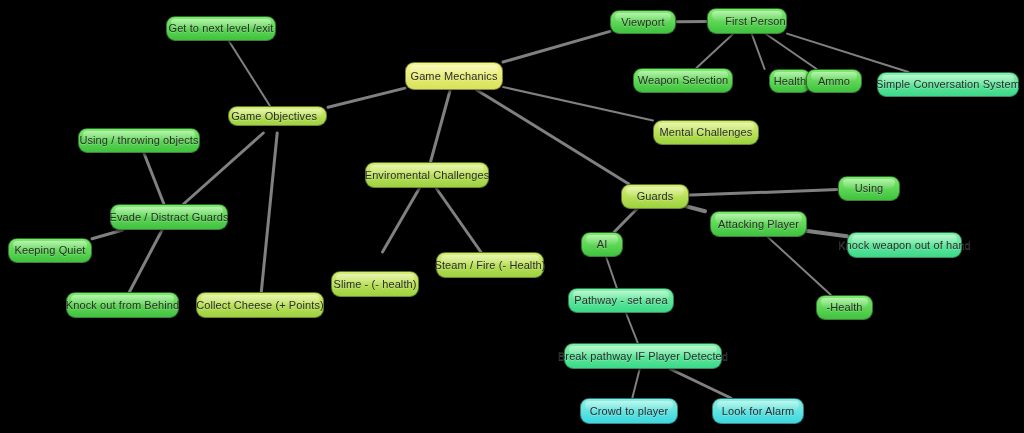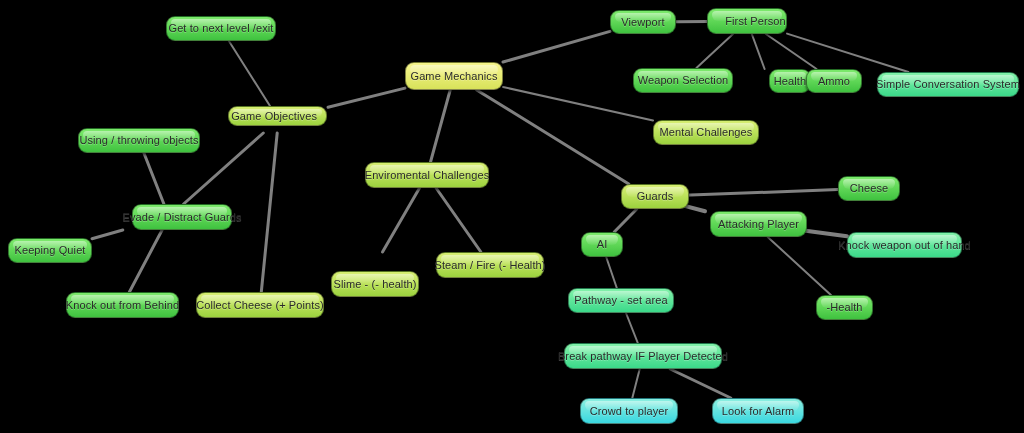--- a/index.html
+++ b/index.html
@@ -129,21 +129,21 @@
       </div>
       <div class="node" style="left: 228px; top: 106px; width: 99px; height: 20px; background: linear-gradient(rgb(212, 237, 112) 0%, rgb(212, 237, 112) 8%, rgb(156, 210, 62) 100%); justify-content: flex-end;">
         <span>Game Objectives</span>
       </div>
       <div class="node" style="left: 166px; top: 16px; width: 110px; height: 25px; background: linear-gradient(rgb(122, 232, 106) 0%, rgb(122, 232, 106) 8%, rgb(63, 194, 63) 100%);">
         <span>Get to next level /exit</span>
       </div>
       <div class="node" style="left: 78px; top: 128px; width: 122px; height: 25px; background: linear-gradient(rgb(122, 232, 106) 0%, rgb(122, 232, 106) 8%, rgb(63, 194, 63) 100%);">
         <span>Using / throwing objects</span>
       </div>
-      <div class="node" style="left: 110px; top: 204px; width: 100px; height: 26px; background: linear-gradient(rgb(122, 232, 106) 0%, rgb(122, 232, 106) 8%, rgb(63, 194, 63) 100%); margin-left: 22px;">
+      <div class="node" style="left: 110px; top: 204px; width: 118px; height: 26px; background: linear-gradient(rgb(122, 232, 106) 0%, rgb(122, 232, 106) 8%, rgb(63, 194, 63) 100%);">
         <span>Evade / Distract Guards</span>
       </div>
       <div class="node" style="left: 8px; top: 238px; width: 84px; height: 25px; background: linear-gradient(rgb(122, 232, 106) 0%, rgb(122, 232, 106) 8%, rgb(63, 194, 63) 100%);">
         <span>Keeping Quiet</span>
       </div>
       <div class="node" style="left: 66px; top: 292px; width: 113px; height: 26px; background: linear-gradient(rgb(122, 232, 106) 0%, rgb(122, 232, 106) 8%, rgb(63, 194, 63) 100%);">
         <span>Knock out from Behind</span>
       </div>
       <div class="node" style="left: 196px; top: 292px; width: 128px; height: 26px; background: linear-gradient(rgb(212, 237, 112) 0%, rgb(212, 237, 112) 8%, rgb(156, 210, 62) 100%);">
         <span>Collect Cheese (+ Points)</span>
@@ -154,21 +154,21 @@
       <div class="node" style="left: 331px; top: 252px; width: 88px; height: 26px; background: linear-gradient(rgb(212, 237, 112) 0%, rgb(212, 237, 112) 8%, rgb(156, 210, 62) 100%); margin-top: 19px;">
         <span>Slime -  (- health)</span>
       </div>
       <div class="node" style="left: 436px; top: 252px; width: 108px; height: 26px; background: linear-gradient(rgb(212, 237, 112) 0%, rgb(212, 237, 112) 8%, rgb(156, 210, 62) 100%);">
         <span>Steam / Fire (- Health)</span>
       </div>
       <div class="node" style="left: 621px; top: 184px; width: 68px; height: 25px; background: linear-gradient(rgb(212, 237, 112) 0%, rgb(212, 237, 112) 8%, rgb(156, 210, 62) 100%);">
         <span>Guards</span>
       </div>
       <div class="node" style="left: 838px; top: 176px; width: 62px; height: 25px; background: linear-gradient(rgb(122, 232, 106) 0%, rgb(122, 232, 106) 8%, rgb(63, 194, 63) 100%);">
-        <span>Cheese</span>
+        <span>Using</span>
       </div>
       <div class="node" style="left: 710px; top: 211px; width: 97px; height: 26px; background: linear-gradient(rgb(122, 232, 106) 0%, rgb(122, 232, 106) 8%, rgb(63, 194, 63) 100%);">
         <span>Attacking Player</span>
       </div>
       <div class="node" style="left: 847px; top: 232px; width: 115px; height: 26px; background: linear-gradient(rgb(126, 240, 168) 0%, rgb(126, 240, 168) 8%, rgb(59, 217, 138) 100%);">
         <span>Knock weapon out of hand</span>
       </div>
       <div class="node" style="left: 816px; top: 295px; width: 57px; height: 25px; background: linear-gradient(rgb(122, 232, 106) 0%, rgb(122, 232, 106) 8%, rgb(63, 194, 63) 100%);">
         <span>-Health</span>
       </div>

